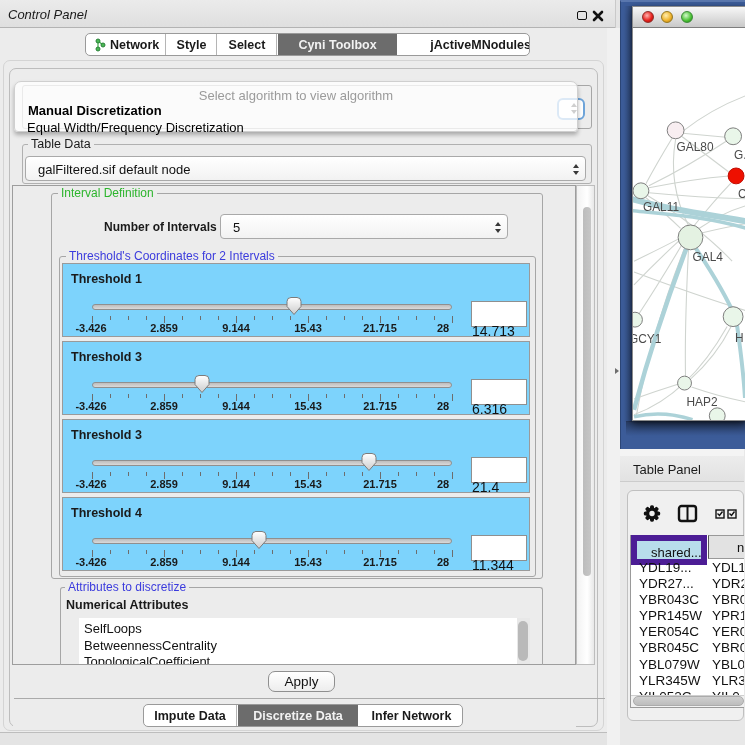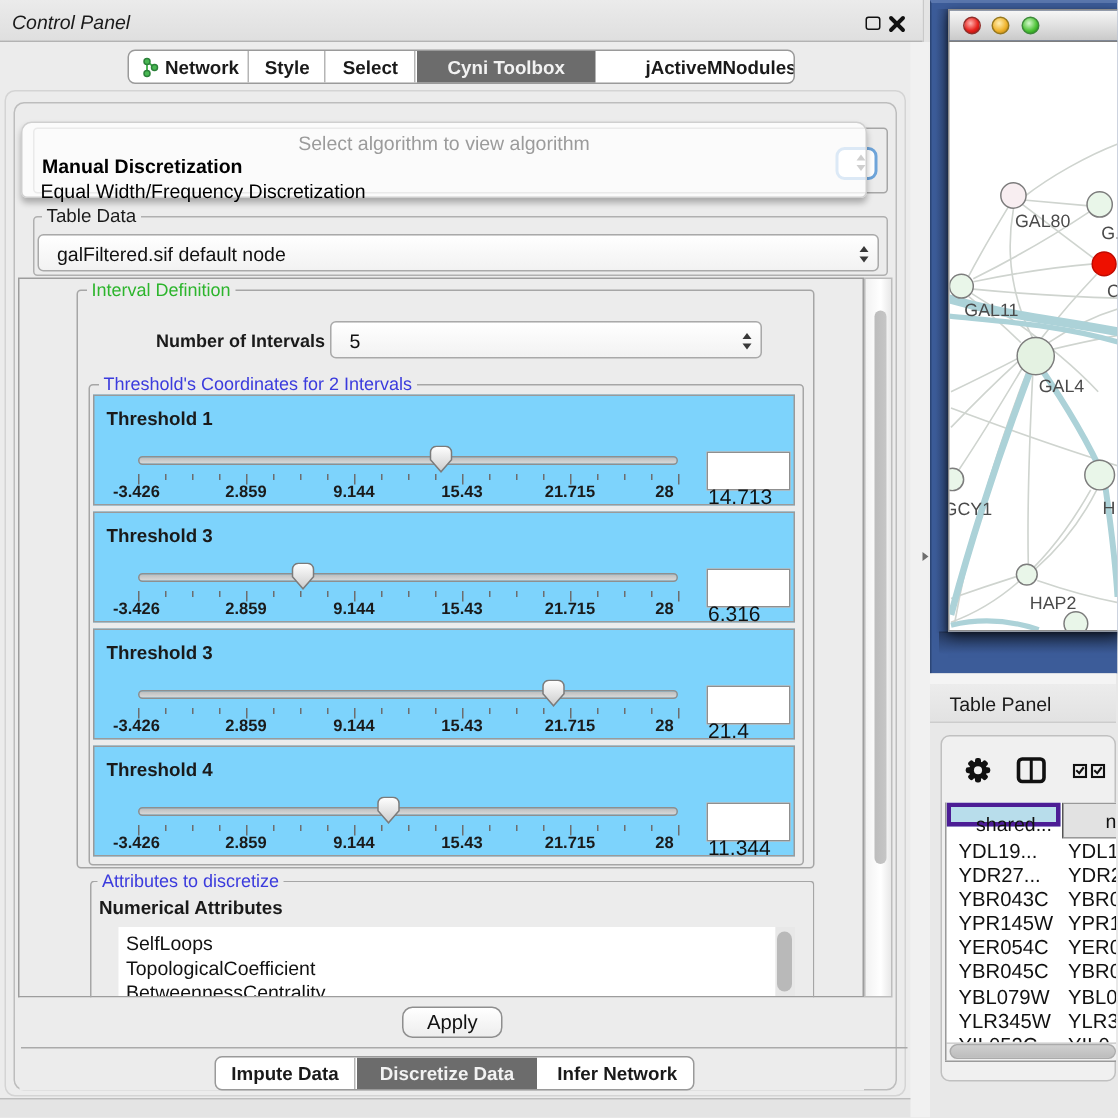--- a/index.html
+++ b/index.html
@@ -278,22 +278,22 @@
         <div class="tl" style="left:380px;">28</div>
       </div>
       <div class="vbox">11.344</div>
     </div>
 
   <div class="gbox" style="left:60px;top:587px;width:483px;height:120px;border-bottom:none;"></div>
   <div class="gtitle" style="left:65px;top:580px;color:#3b3bdd;font-size:12px;">Attributes to discretize</div>
   <div class="abs" style="left:66px;top:598px;font-size:12.5px;font-weight:bold;color:#1a1a1a;">Numerical Attributes</div>
   <div class="abs" style="left:79px;top:618px;width:438px;height:46px;background:#ffffff;overflow:hidden;font-size:13px;color:#111;">
     <div style="padding:3px 0 0 5px;height:16.7px;">SelfLoops</div>
+    <div style="padding:3px 0 0 5px;height:16.7px;">BetweennessCentrality</div>
     <div style="padding:3px 0 0 5px;height:16.7px;">TopologicalCoefficient</div>
-    <div style="padding:3px 0 0 5px;height:16.7px;">BetweennessCentrality</div>
   </div>
   <div class="abs" style="left:517px;top:618px;width:13px;height:46px;background:#e8e8e8;"></div>
   <div class="abs" style="left:518px;top:621px;width:10px;height:40px;background:#b9b9b9;border-radius:5px;"></div>
 
   <div class="abs" style="left:13px;top:665px;width:563px;height:62px;background:#ececec;"></div>
 
   <div class="abs" style="left:268px;top:671px;width:67px;height:21px;background:linear-gradient(#ffffff,#ededed);border:1px solid #8f8f8f;border-radius:7px;text-align:center;padding-top:2px;font-size:13.5px;color:#111;">Apply</div>
 
   <div class="abs" style="left:14px;top:698px;width:591px;height:1px;background:#aaaaaa;"></div>
   <div class="abs" style="left:143px;top:704px;width:320px;height:23px;background:#ffffff;border:1px solid #9a9a9a;border-radius:5px;overflow:hidden;font-size:12.5px;font-weight:bold;color:#1a1a1a;">
@@ -405,21 +405,21 @@
     <line x1="45.5" y1="2" x2="45.5" y2="17" stroke="#111" stroke-width="2"></line>
     <g stroke="#111" stroke-width="1.4" fill="none">
       <rect x="74" y="6" width="8" height="8"></rect>
       <path d="M75.5 9.5 l2 2 3-4"></path>
       <rect x="86" y="6" width="8" height="8"></rect>
       <path d="M87.5 9.5 l2 2 3-4"></path>
     </g>
   </svg>
 
   <div class="abs" style="left:11px;top:86px;width:113px;height:160px;background:#ffffff;overflow:hidden;">
-    <div class="abs" style="left:0;top:0;width:76px;height:16px;background:#b8ddeb;border:3px solid #4c1d95;text-align:center;font-size:13px;color:#111;padding:4px 0 0 14px;">shared...</div>
+    <div class="abs" style="left:0;top:0;width:76px;height:30px;background:#b8ddeb;border:6px solid #4c1d95;text-align:center;font-size:13px;color:#111;padding:4px 0 0 14px;">shared...</div>
     <div class="abs" style="left:77px;top:0;width:40px;height:24px;background:#e2e2e2;border:1px solid #999;border-left:1px solid #555;font-size:13px;color:#111;">
         <span style="position:absolute;left:28px;top:4px;">na</span>
       </div>
     <div id="tbody" class="abs" style="left:0;top:24px;width:113px;font-size:13.5px;color:#111;">
         <div style="height:16.1px;position:relative;">
           <span style="position:absolute;left:8px;top:1px;">YDL19...</span>
           <span style="position:absolute;left:81px;top:1px;">YDL1</span>
         </div>
         <div style="height:16.1px;position:relative;">
           <span style="position:absolute;left:8px;top:1px;">YDR27...</span>

